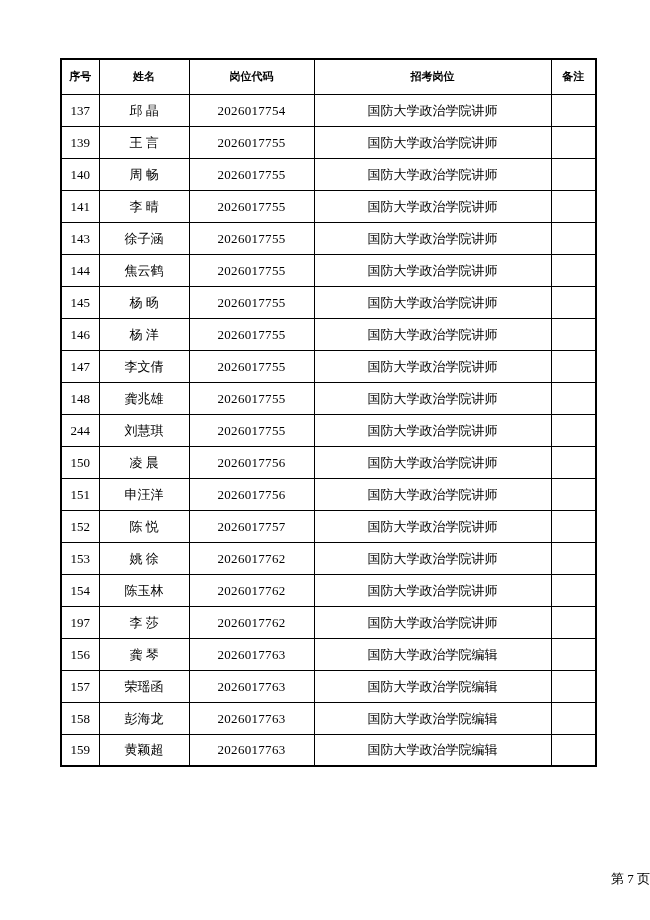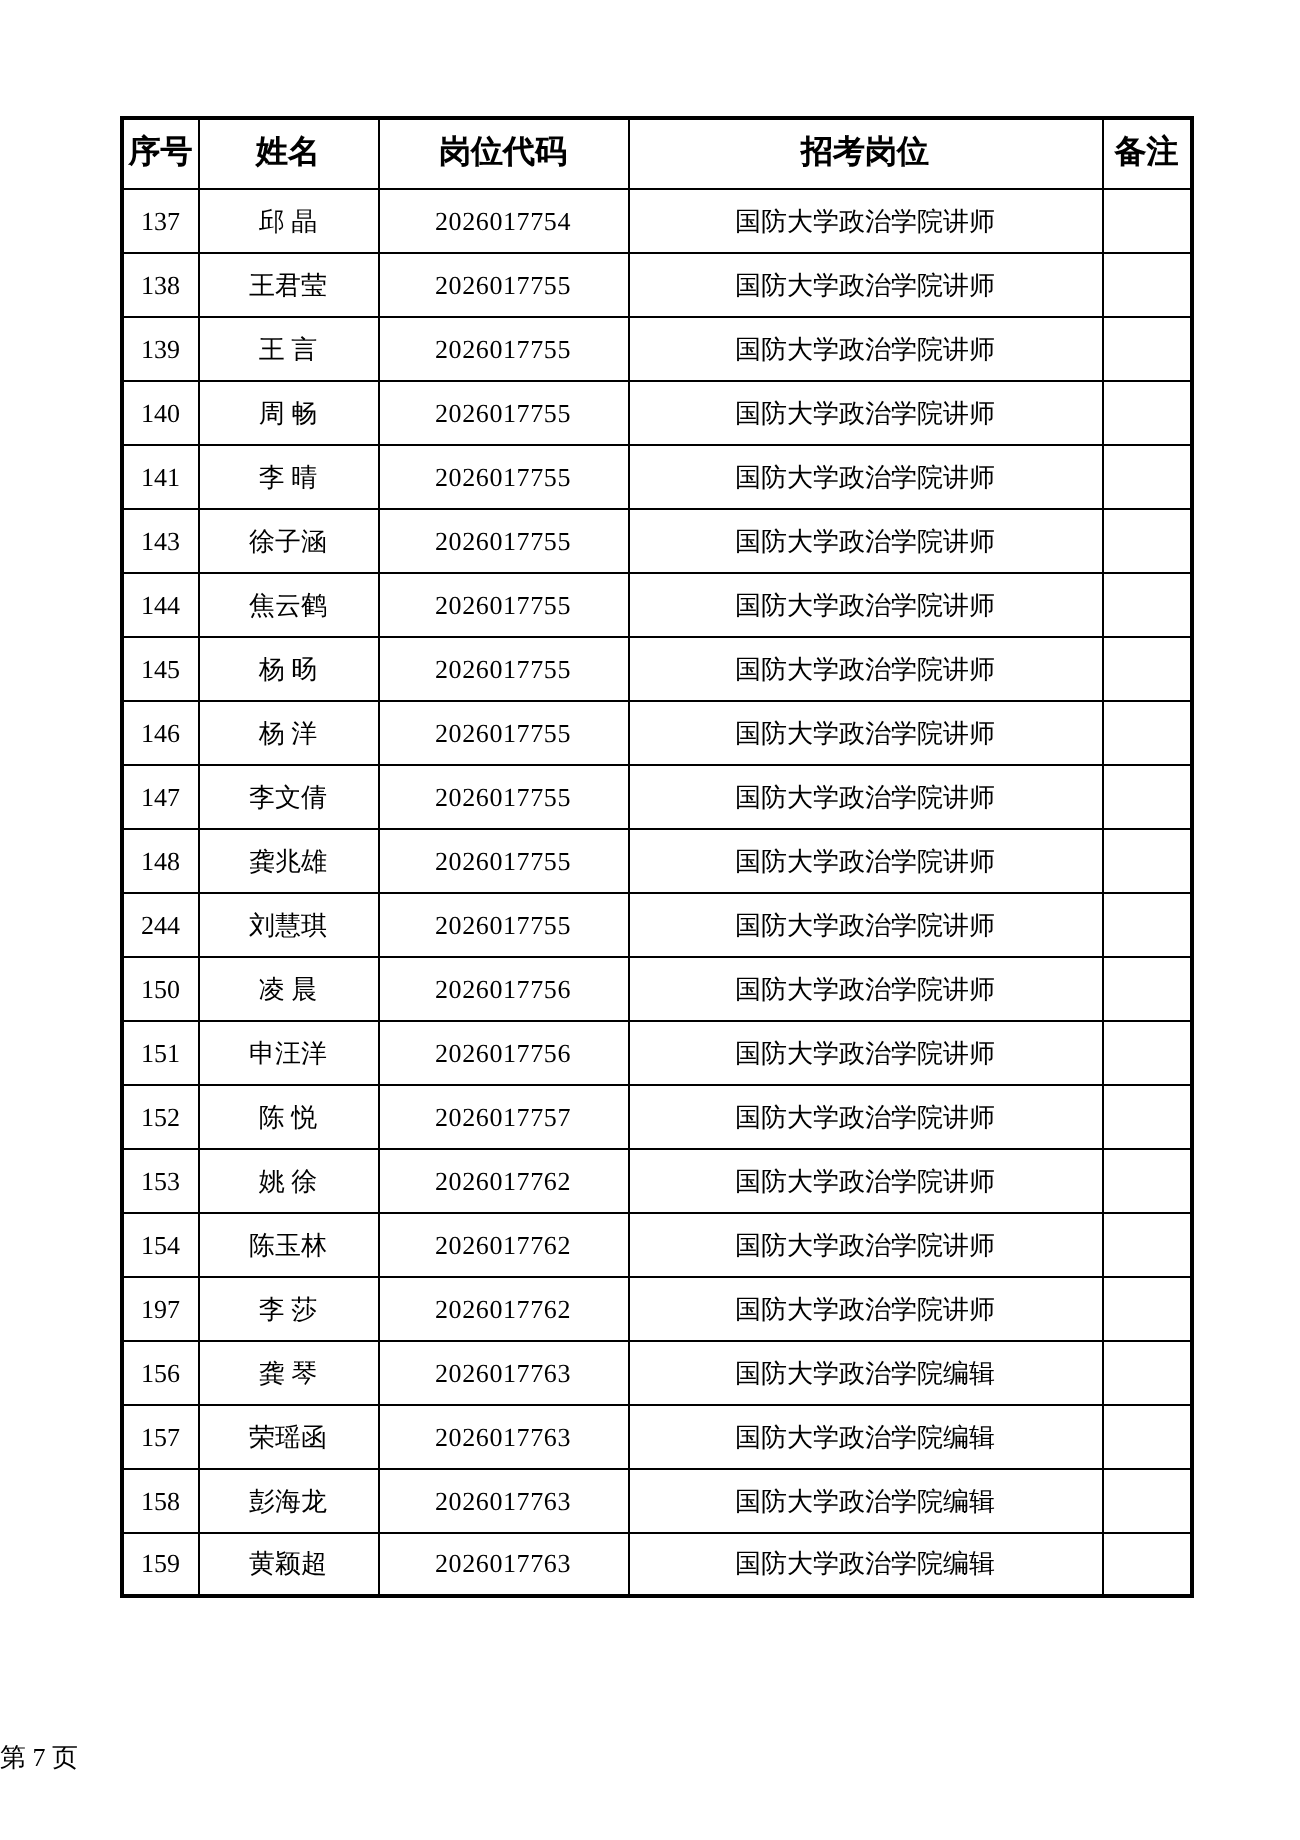--- a/index.html
+++ b/index.html
@@ -34,35 +34,35 @@
     padding: 0;
     font-size: 13px;
     line-height: 1;
     overflow: hidden;
     white-space: nowrap;
   }
   table.roster thead tr { height: 35px; }
   table.roster tbody tr { height: 32px; margin-left: 48px; }
   table.roster th {
     font-weight: bold;
-    font-size: 16px;
+    font-size: 11px;
   }
   .col-no     { width: 38px;  }
   .col-name   { width: 90px;  }
   .col-code   { width: 125px; }
   .col-pos    { width: 237px; }
   .col-remark { width: 45px;  }
   td.cell-no   { font-size: 12px; }
   td.cell-code { font-size: 13px; letter-spacing: 0.3px; }
   .page-footer {
     position: absolute;
     left: 0;
     top: 870px;
     width: 650px;
-    text-align: left;
+    text-align: right;
     font-size: 13px;
   }
 </style>
 </head>
 <body>
 
 <div class="table-wrap">
   <table class="roster">
     <colgroup>
       <col class="col-no">
@@ -82,27 +82,20 @@
     </thead>
     <tbody>
   <tr>
     <td class="cell-no">137</td>
     <td class="cell-name">邱 晶</td>
     <td class="cell-code">2026017754</td>
     <td class="cell-pos">国防大学政治学院讲师</td>
     <td class="cell-remark"></td>
   </tr>
 
-  <tr>
-    <td class="cell-no">138</td>
-    <td class="cell-name">王君莹</td>
-    <td class="cell-code">2026017755</td>
-    <td class="cell-pos">国防大学政治学院讲师</td>
-    <td class="cell-remark"></td>
-  </tr>
 
   <tr>
     <td class="cell-no">139</td>
     <td class="cell-name">王 言</td>
     <td class="cell-code">2026017755</td>
     <td class="cell-pos">国防大学政治学院讲师</td>
     <td class="cell-remark"></td>
   </tr>
 
   <tr>

